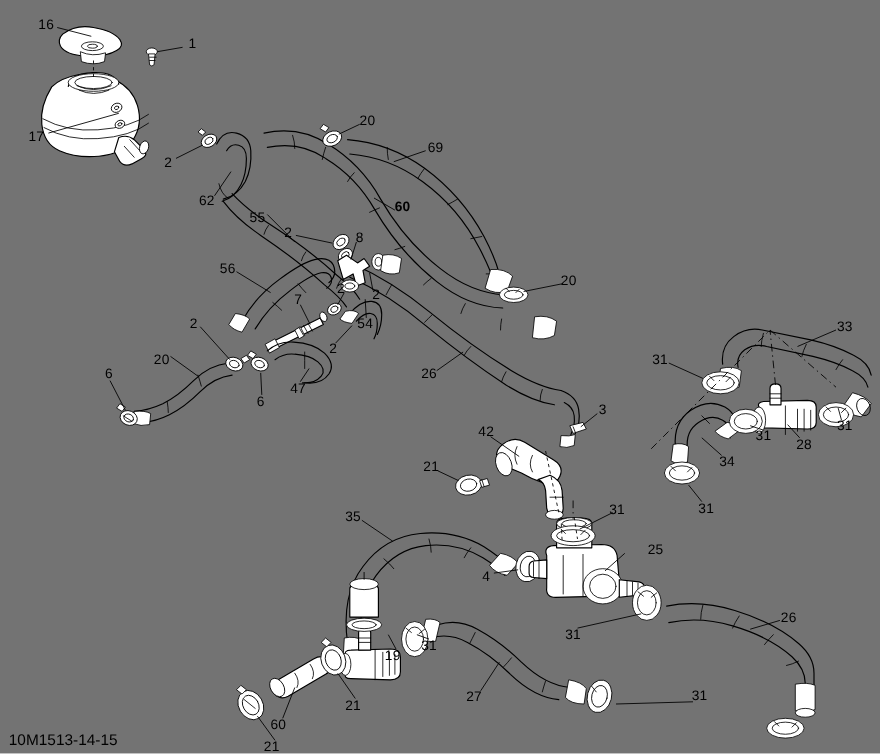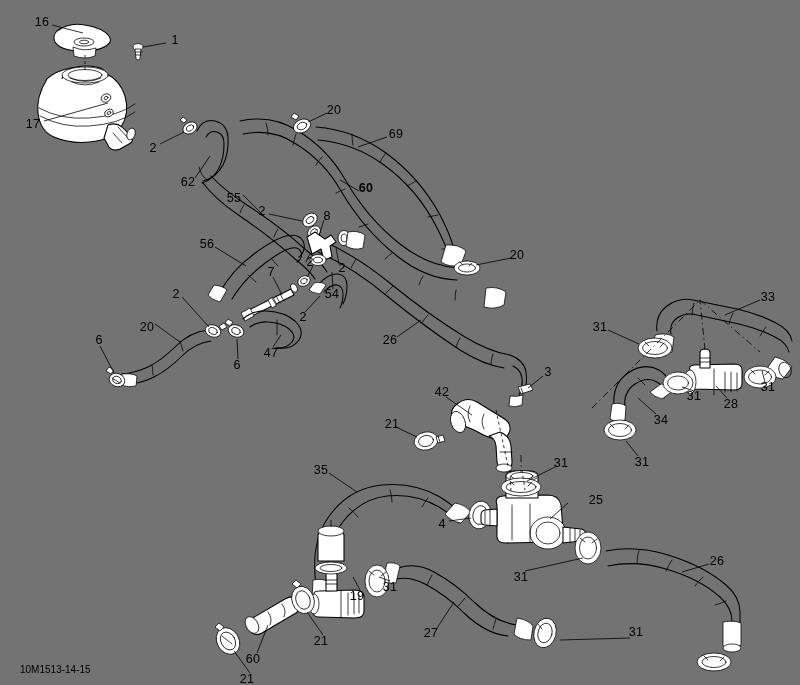--- a/index.html
+++ b/index.html
@@ -16,22 +16,22 @@
     position:absolute;left:46px;top:492px;width:232px;height:62px;
     border:1px solid #000;background:#fff;box-sizing:border-box;
     padding:4px 0 0 8px;
   }
   #model-box div{
     font-family:"Liberation Sans",sans-serif;font-style:italic;
     font-weight:bold;font-size:17.5px;line-height:19px;color:#000;
     white-space:nowrap;
   }
   #doc-code{
-    position:absolute;left:20px;top:664px;
-    font-family:"Liberation Sans",sans-serif;font-size:10px;color:#000;
+    position:absolute;left:8px;top:664px;
+    font-family:"Liberation Sans",sans-serif;font-size:14px;color:#000;
   }
 </style>
 </head>
 <body>
 
 <div id="sheet">
 
   <svg id="art" viewBox="0 0 800 685">
     <defs>
       <style>

